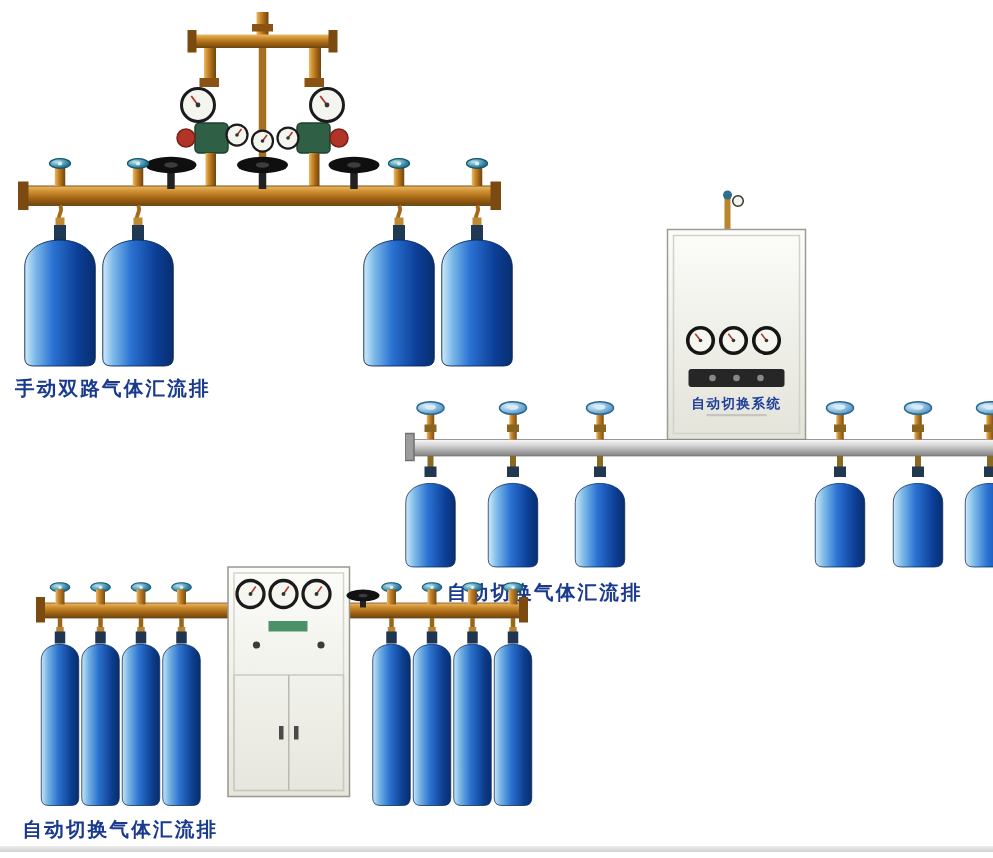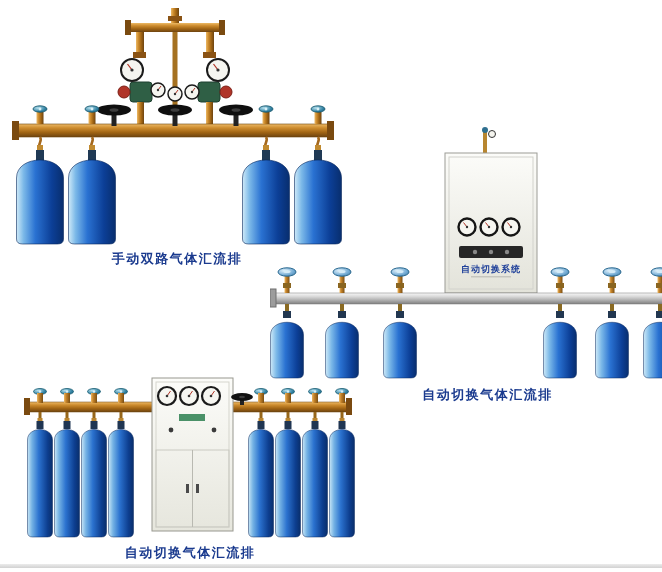--- a/index.html
+++ b/index.html
@@ -4,21 +4,21 @@
 <style>
   html,body{margin:0;padding:0;background:#fff;}
   .canvas{
     position:relative;width:662px;height:572px;background:#ffffff;overflow:hidden;
     font-family:"DejaVu Sans", sans-serif;
   }
   .scene{position:absolute;}
   .scene svg{display:block;}
   .caption{
     font-weight:bold;font-size:13px;letter-spacing:1.5px;color:#1a3a8e;
-    text-align:center;margin-top:2px;white-space:nowrap;
+    margin-top:2px;white-space:nowrap;
   }
   .scene1{left:10px;top:8px;width:334px;}
   .scene2{left:270px;top:125px;width:407px;}
   .scene2 .caption{padding-left:28px;margin-top:6px;}
   .scene3{left:15px;top:372px;width:350px;}
   .floor-line{
     position:absolute;left:0;top:564px;width:662px;height:4px;
     background:linear-gradient(#ececec,#d2d2d2);
   }
 </style>

